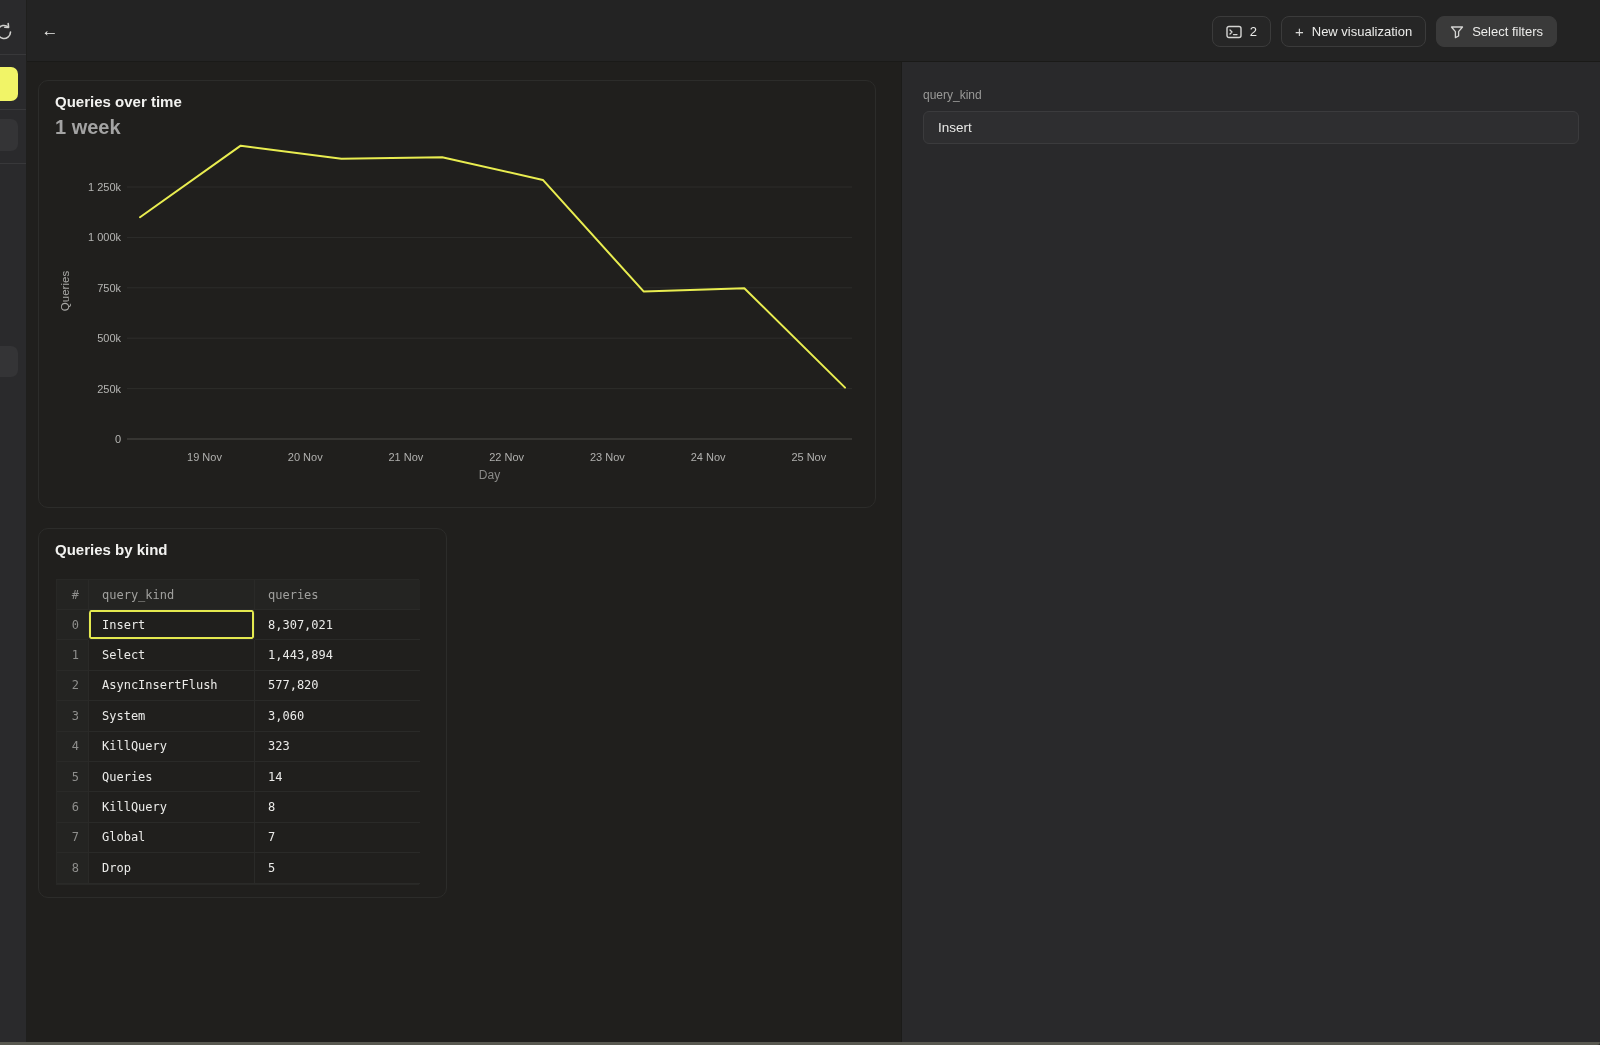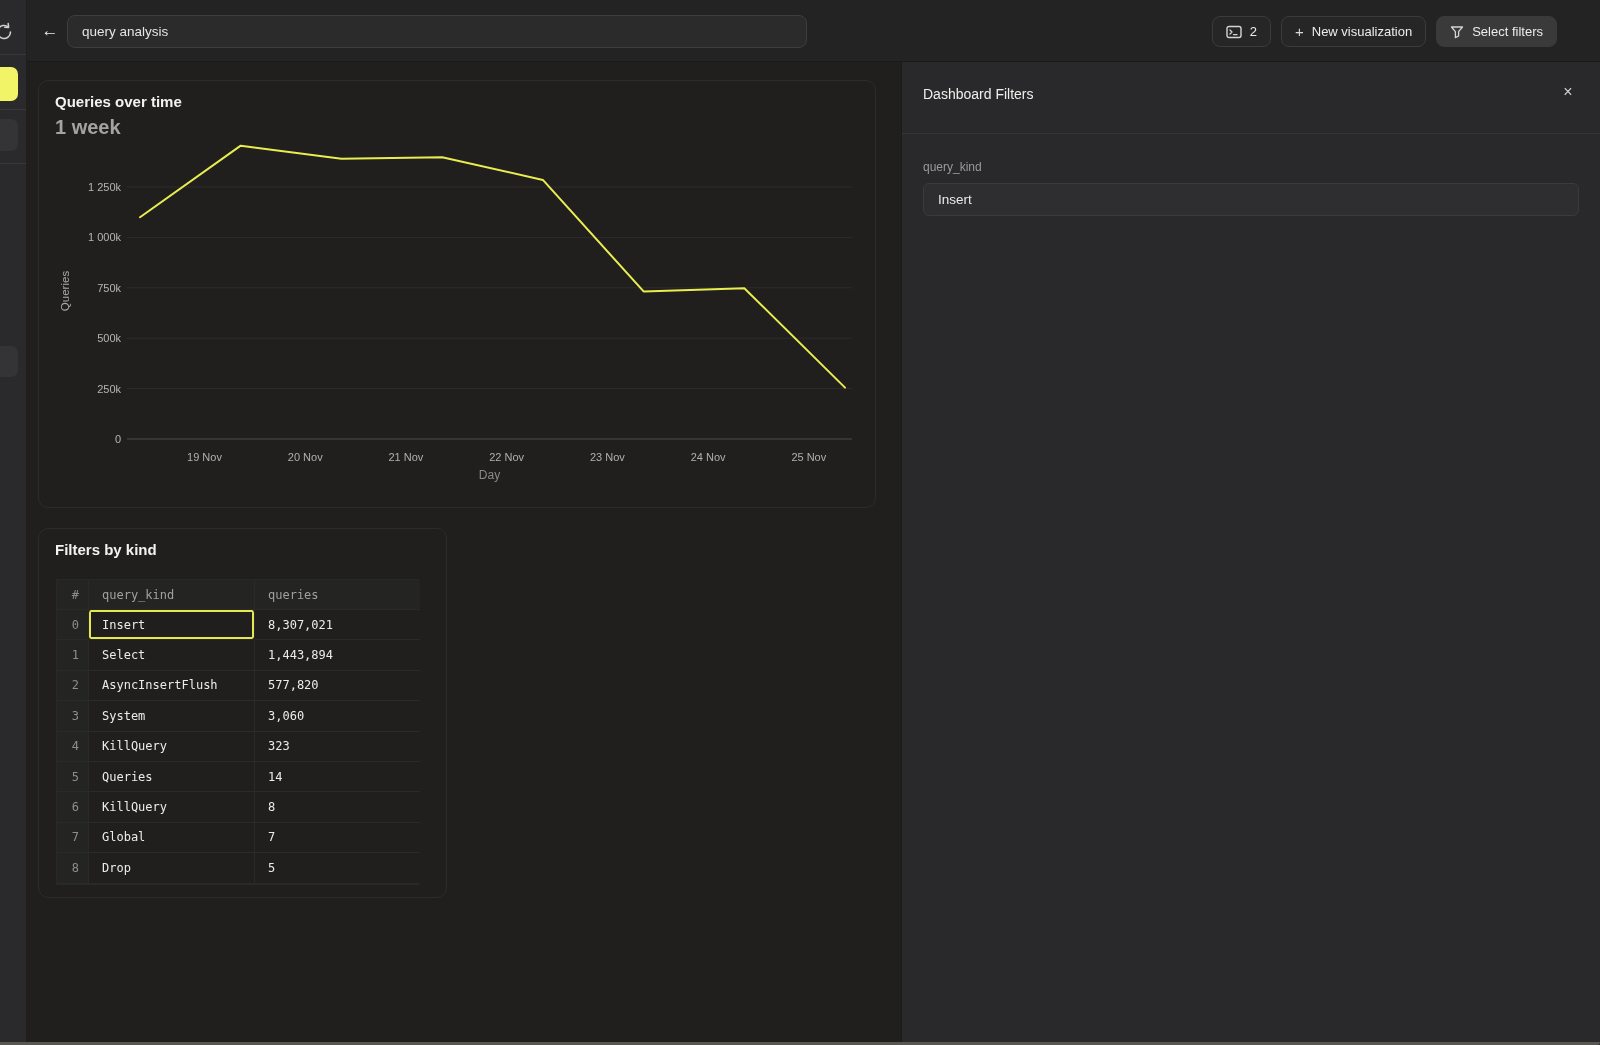--- a/index.html
+++ b/index.html
@@ -119,21 +119,20 @@
     background:#585850; z-index:6; border-bottom-right-radius:8px;
   }
 </style>
 </head>
 <body>
 
 <div class="topbar">
   <div class="back-btn">
     <span>←</span>
   </div>
-  <input class="title-input" value="query analysis" style="">
   <div class="topbar-actions">
     <button class="tb-btn">
       <span>
         <svg width="16" height="14" viewBox="0 0 16 14">
           <rect x="1" y="1.5" width="14" height="11" rx="2" fill="none" stroke="#d5d5d3" stroke-width="1.4"></rect>
           <path d="M4 5 L6 7 L4 9" fill="none" stroke="#d5d5d3" stroke-width="1.3" stroke-linecap="round" stroke-linejoin="round"></path>
           <line x1="7.5" y1="9.6" x2="11" y2="9.6" stroke="#d5d5d3" stroke-width="1.3" stroke-linecap="round"></line>
         </svg>
       </span>
       <span>2</span>
@@ -193,21 +192,21 @@
         <text x="568.38" y="380" text-anchor="middle" fill="#b0b0ae" font-size="11px" font-family="&quot;Liberation Sans&quot;, sans-serif">23 Nov</text>
         <text x="669.1" y="380" text-anchor="middle" fill="#b0b0ae" font-size="11px" font-family="&quot;Liberation Sans&quot;, sans-serif">24 Nov</text>
         <text x="769.8199999999999" y="380" text-anchor="middle" fill="#b0b0ae" font-size="11px" font-family="&quot;Liberation Sans&quot;, sans-serif">25 Nov</text>
         <text x="30" y="210" text-anchor="middle" fill="#a8a8a6" font-size="11.5px" font-family="&quot;Liberation Sans&quot;, sans-serif" transform="rotate(-90 30 210)">Queries</text>
         <text x="450.5" y="398" text-anchor="middle" fill="#8a8a88" font-size="12px" font-family="&quot;Liberation Sans&quot;, sans-serif">Day</text>
         <polyline points="101,136.23999999999998 201.72,64.67199999999997 302.44,77.77600000000001 403.15999999999997,76.16320000000002 503.88,98.94400000000002 604.6,210.4288 705.3199999999999,207.2032 806.04,306.592" fill="none" stroke="#e9ed50" stroke-width="2" stroke-linejoin="round" stroke-linecap="round"></polyline>
       </svg>
   </div>
 
   <div class="card table-card">
-    <div class="card-title">Filters by kind</div>
+    <div class="card-title">Queries by kind</div>
     <div id="qtable" class="qtable">
         <div class="cell hdr idx">#</div>
         <div class="cell hdr c-kind">query_kind</div>
         <div class="cell hdr">queries</div>
         <div class="cell idx">0</div>
         <div class="cell c-kind selected">Insert</div>
         <div class="cell ">8,307,021</div>
         <div class="cell idx">1</div>
         <div class="cell c-kind">Select</div>
         <div class="cell ">1,443,894</div>
@@ -231,26 +230,20 @@
         <div class="cell ">7</div>
         <div class="cell idx">8</div>
         <div class="cell c-kind">Drop</div>
         <div class="cell ">5</div>
       </div>
   </div>
 
 </div>
 
 <aside class="filters-panel">
-  <div class="panel-header">
-    <div class="panel-title">Dashboard Filters</div>
-    <div class="panel-close">
-      <span>×</span>
-    </div>
-  </div>
   <div class="panel-body">
     <span class="field-label">query_kind</span>
     <div class="field-select">
       <span>Insert</span>
     </div>
   </div>
 </aside>
 
 <div class="bottom-strip"></div>
 

